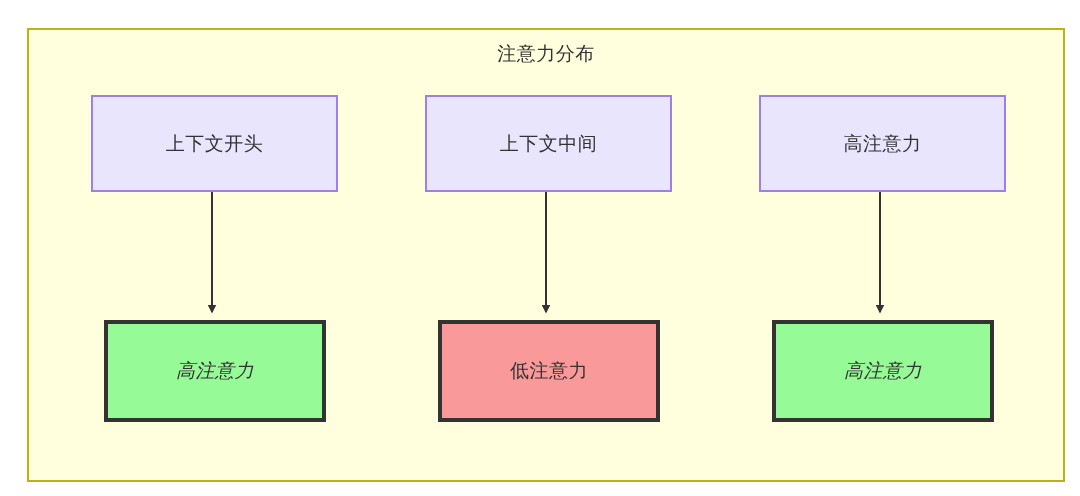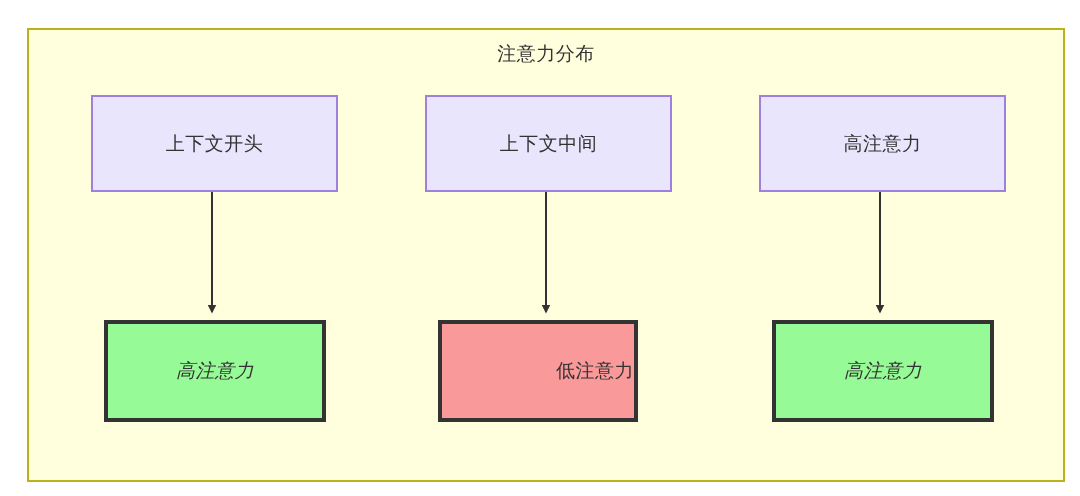--- a/index.html
+++ b/index.html
@@ -77,21 +77,21 @@
   .node.attn-low {
     background: #fa9999;
   }
 
   
   .ctx-1 { left: 89px;  top: 93px;  width: 247px; height: 97px; }
   .ctx-2 { left: 423px; top: 93px;  width: 247px; height: 97px; }
   .ctx-3 { left: 757px; top: 93px;  width: 247px; height: 97px; }
 
   .att-1 { left: 102px; top: 318px; width: 222px; height: 102px; }
-  .att-2 { left: 436px; top: 318px; width: 200px; height: 102px; justify-content: flex-end; }
+  .att-2 { left: 436px; top: 318px; width: 222px; height: 102px; }
   .att-3 { left: 770px; top: 318px; width: 222px; height: 102px; }
 
   
   .edges {
     position: absolute;
     left: 0;
     top: 0;
     width: 1080px;
     height: 496px;
     pointer-events: none;

